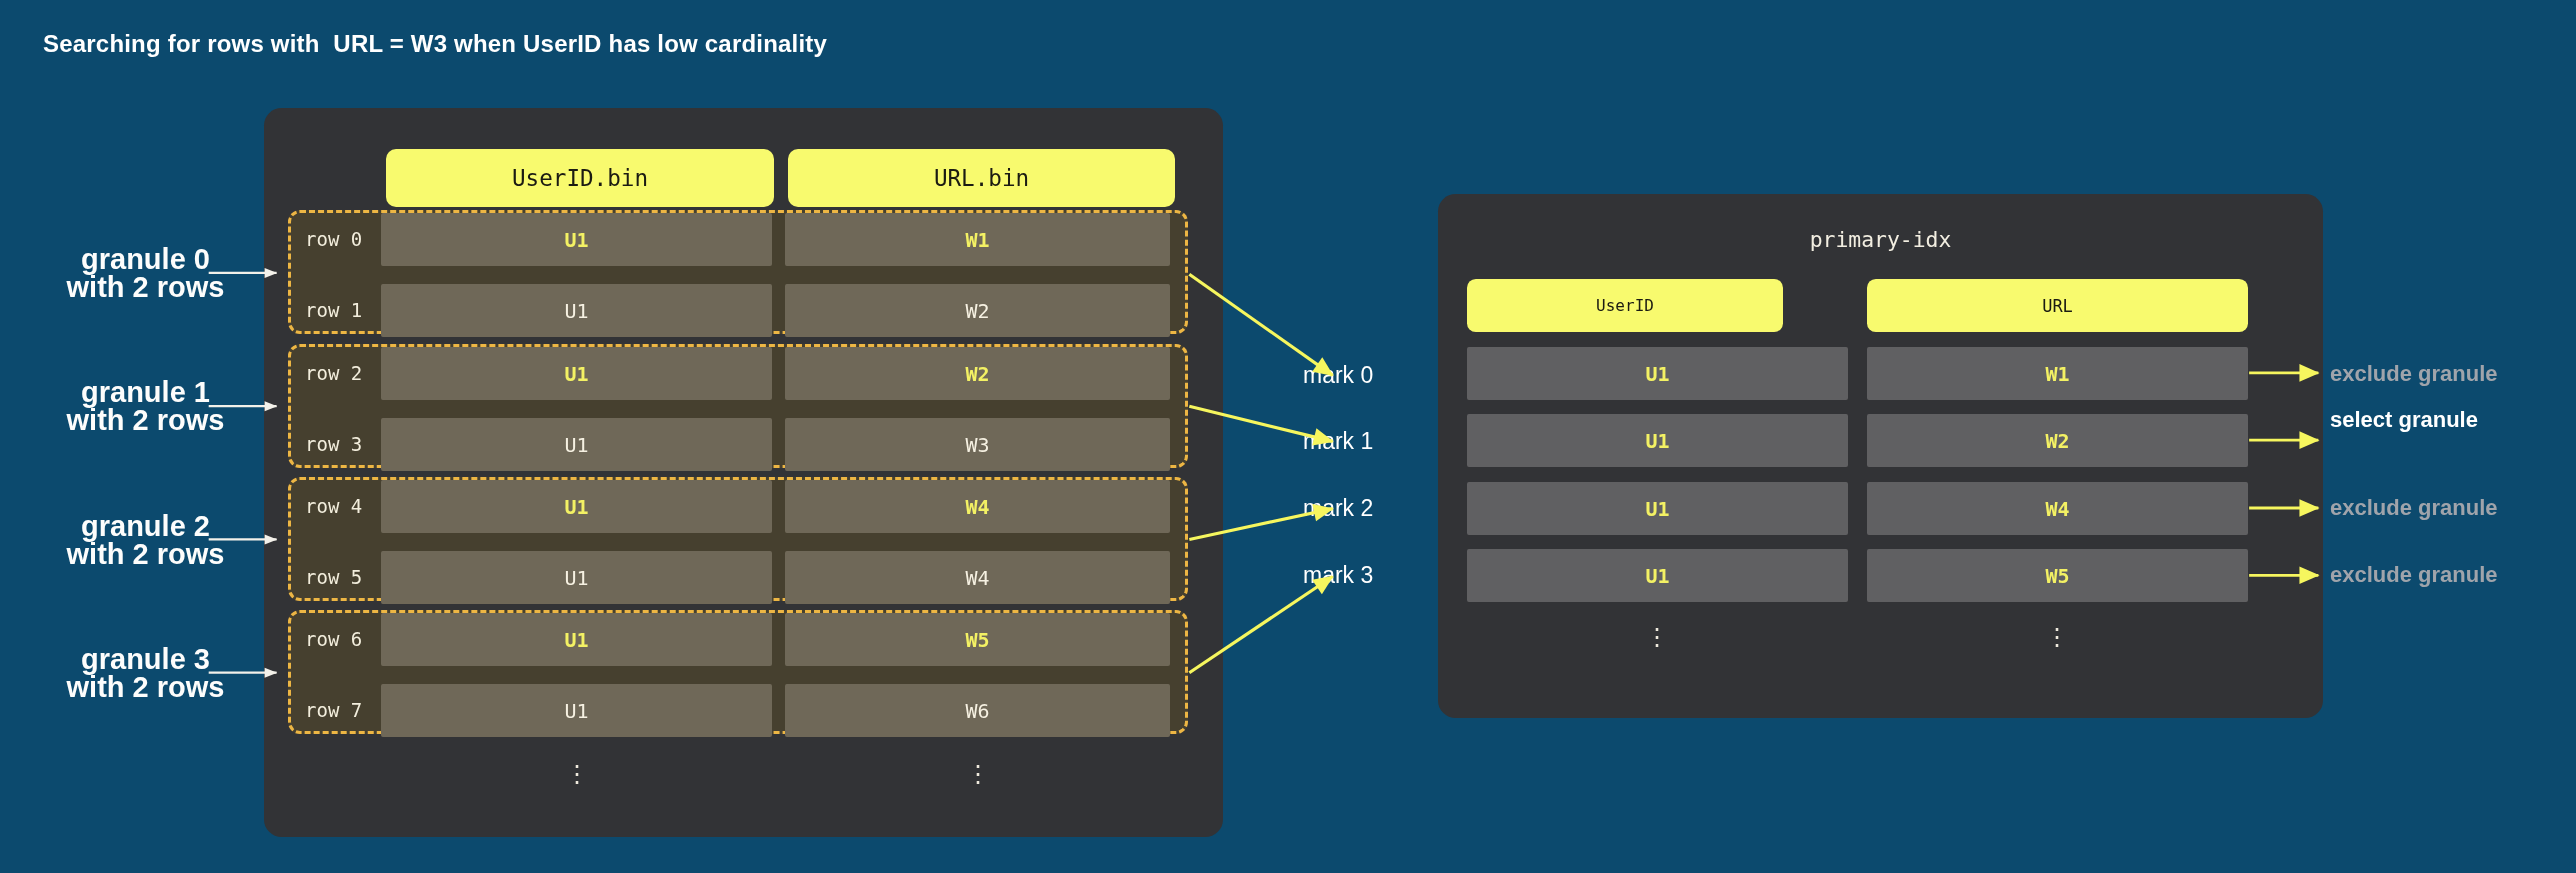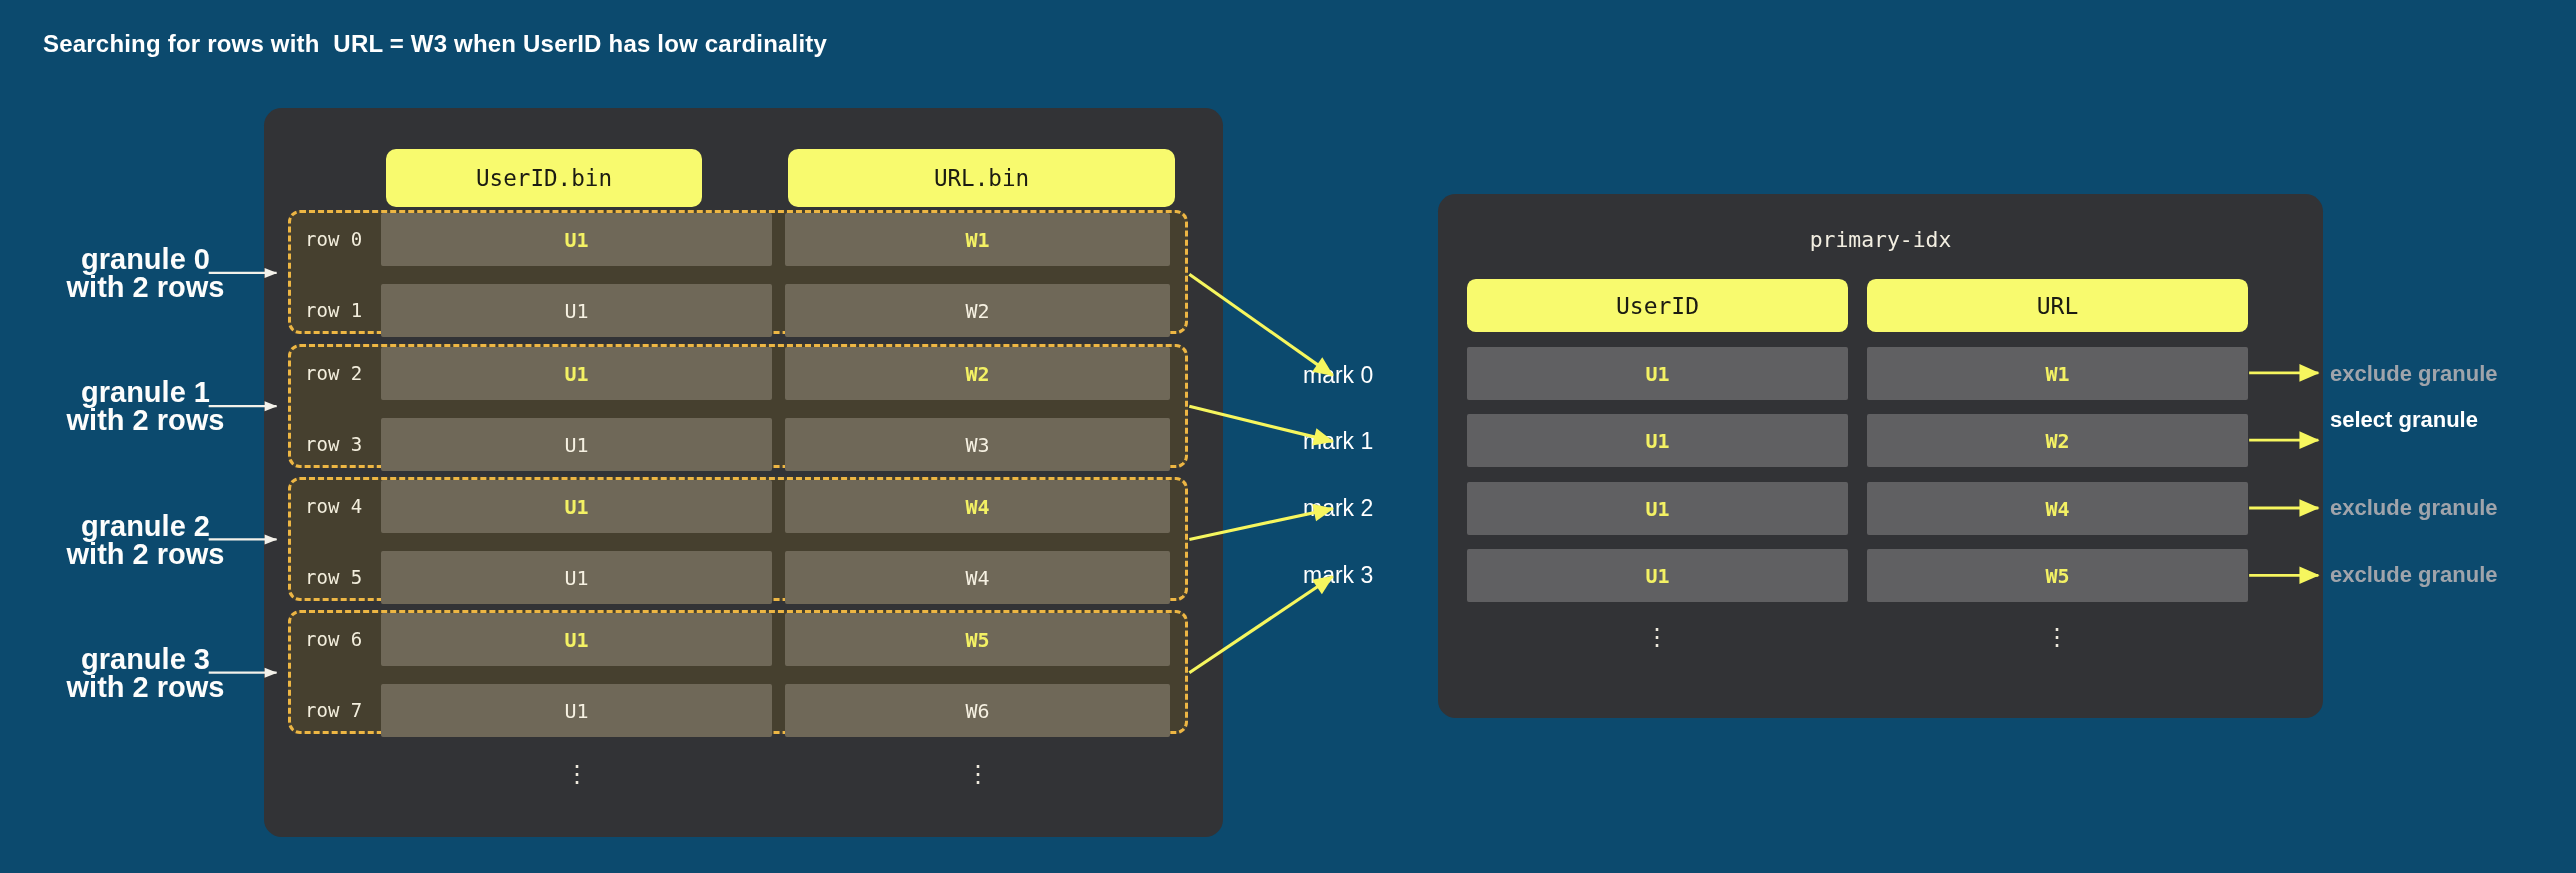--- a/index.html
+++ b/index.html
@@ -9,21 +9,21 @@
          color:#ffffff;letter-spacing:0.2px;white-space:pre;}
 
   .panel{position:absolute;background:#323336;border-radius:17.6px;}
   .panel-left{left:264px;top:108px;width:959px;height:729px;}
   .panel-right{left:1438px;top:194px;width:845px;height:524px;padding-left:40px;}
 
   .colhead{position:absolute;background:#f8fa6e;border-radius:10px;
            display:flex;align-items:center;justify-content:center;
            font-family:"DejaVu Sans Mono","Liberation Mono",monospace;
            font-size:22.6px;color:#1b1b12;}
-  .lh-user{left:122px;top:41px;width:316px;height:58px;}
+  .lh-user{left:122px;top:41px;width:388px;height:58px;}
   .lh-url {left:524px;top:41px;width:387px;height:58px;}
 
   .granule{position:absolute;left:24px;width:900px;height:124px;
            background:#46402f;border:3.8px dashed #edb644;border-radius:12px;
            box-sizing:border-box;}
   .g0{top:102px;} .g1{top:236px;} .g2{top:369px;} .g3{top:502px;}
 
   .grow{position:absolute;left:0;width:100%;height:53px;}
   .row-a{top:0px;} .row-b{top:64px;margin-top:7px;}
   .rowlabel{position:absolute;left:14px;top:0;height:53px;line-height:53px;
@@ -41,22 +41,22 @@
           font-size:29px;font-weight:700;color:#fdfdfc;line-height:28px;}
   .gl0{top:245px;} .gl1{top:378px;} .gl2{top:512px;} .gl3{top:645px;}
 
   .mark{position:absolute;left:1281px;height:29px;line-height:29px;
         font-size:23px;font-weight:400;color:#ffffff;margin-left:22px;}
   .mk0{top:361px;} .mk1{top:427px;} .mk2{top:494px;} .mk3{top:561px;}
 
   .rp-title{position:absolute;left:0;top:225px;width:100%;text-align:center;
             font-family:"DejaVu Sans Mono","Liberation Mono",monospace;
             font-size:21.4px;color:#f2eee1;top:33px;}
-  .rh-user{left:29px;top:85px;width:381px;height:53px;border-radius:8.8px;font-size:23px;}
-  .rh-url {left:429px;top:85px;width:381px;height:53px;border-radius:8.8px;font-size:23px;}
+  .rh-user{left:29px;top:85px;width:316px;height:53px;border-radius:8.8px;font-size:16px;}
+  .rh-url {left:429px;top:85px;width:381px;height:53px;border-radius:8.8px;font-size:17px;}
   .rrow{position:absolute;left:0;width:100%;height:53px;}
   .rr0{top:153px;} .rr1{top:220px;} .rr2{top:288px;} .rr3{top:355px;}
   .rcell{position:absolute;top:0;height:53px;background:#606062;border-radius:1.9px;
          display:flex;align-items:center;justify-content:center;
          font-family:"DejaVu Sans Mono","Liberation Mono",monospace;
          font-size:20px;font-weight:700;color:#f3f164;}
   .rc-user{left:29px;width:381px;}
   .rc-url {left:429px;width:381px;}
 
   .decision{position:absolute;left:2330px;height:28px;line-height:28px;

